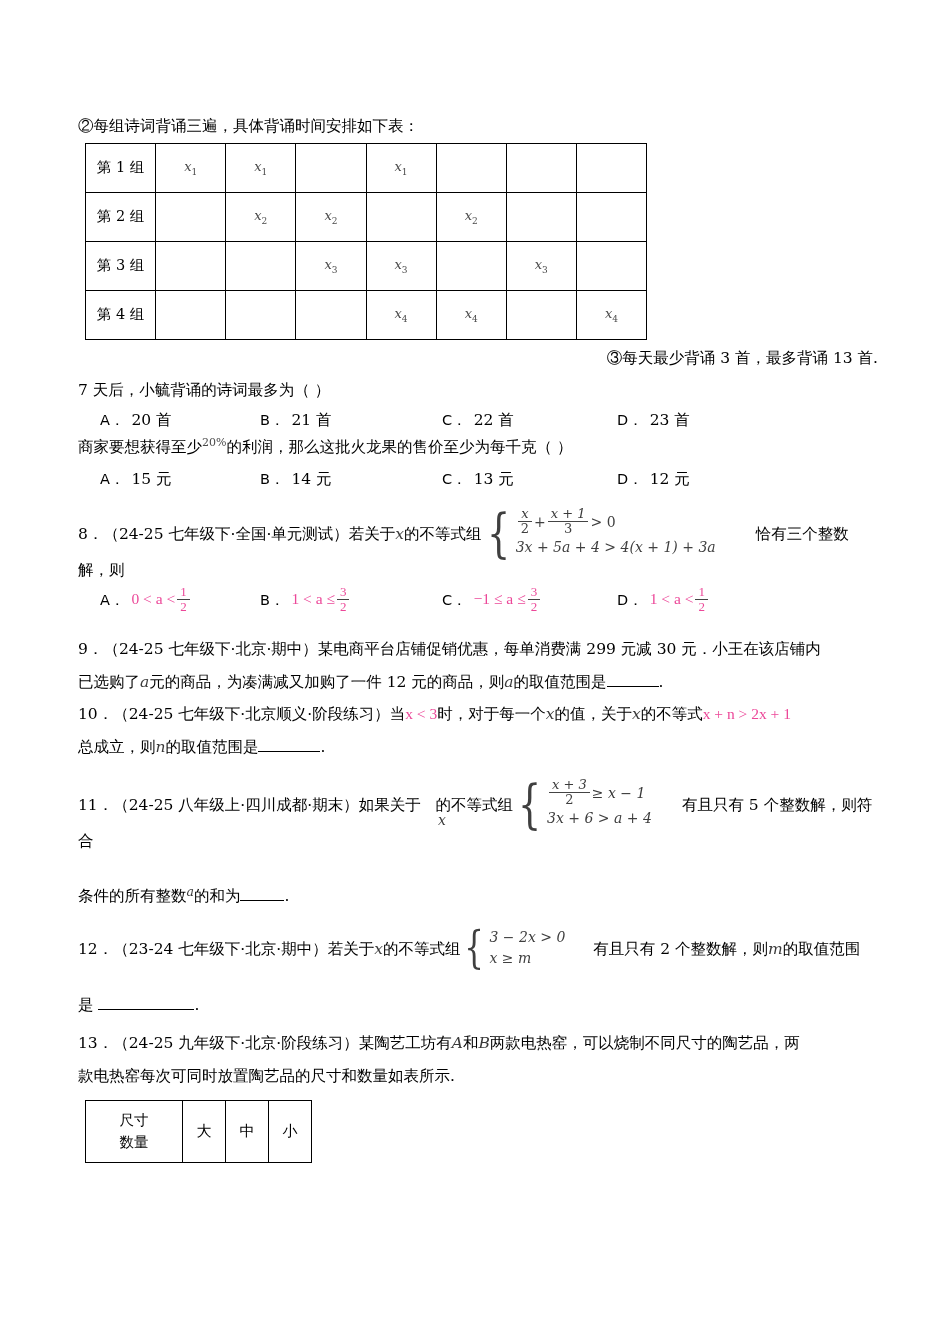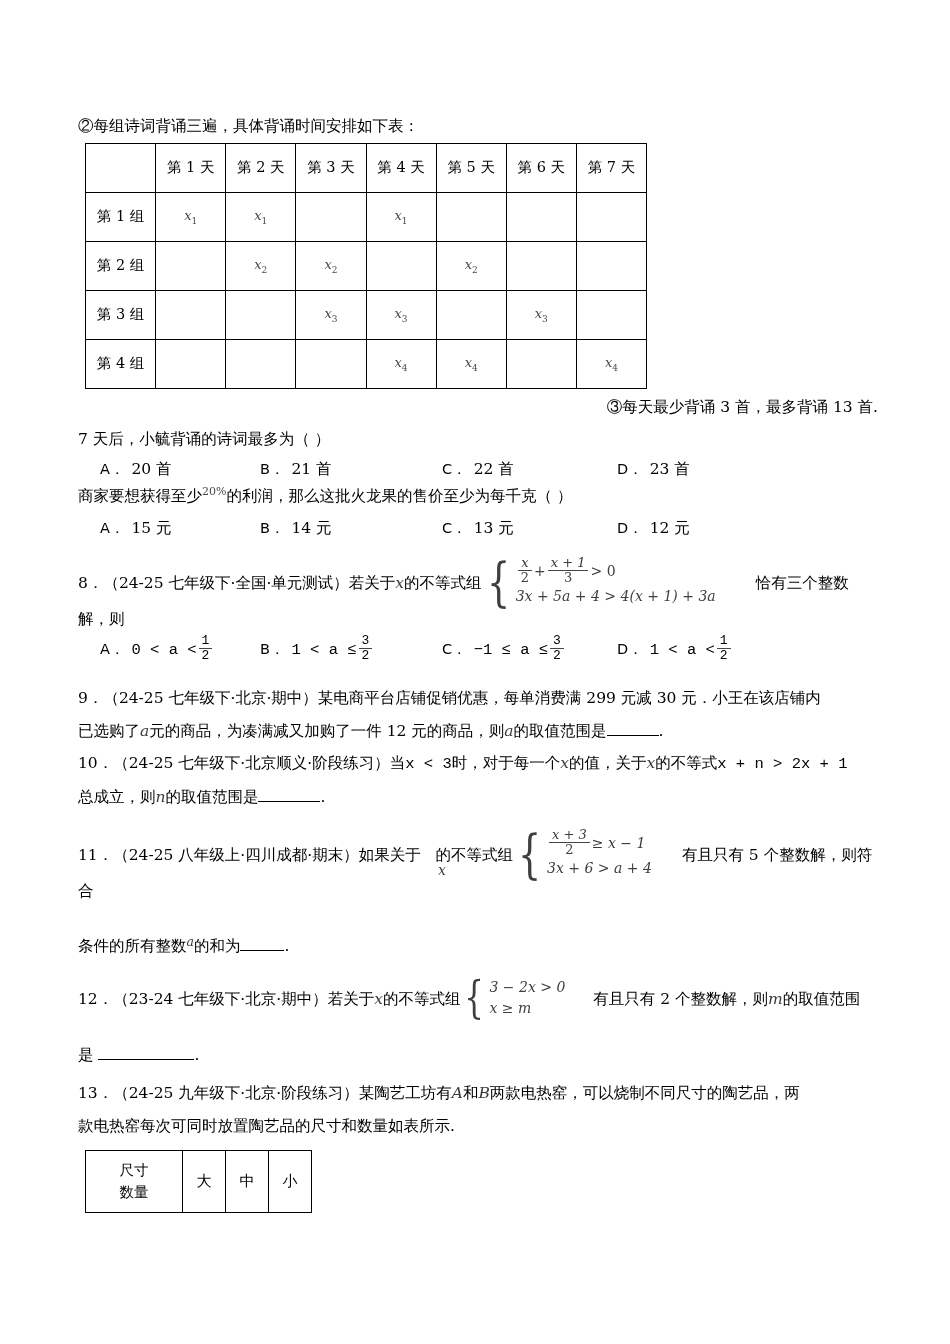--- a/index.html
+++ b/index.html
@@ -47,22 +47,22 @@
     margin: 0;
   }
 
   
   .mi {
     font-family: "DejaVu Serif", "Liberation Serif", serif;
     font-style: italic;
     color: #3a3a3a;
   }
   .math {
-    color: #000000;
-    font-family: Liberation Mono, monospace;
+    color: #ec4899;
+    font-family: Liberation Serif, serif;
   }
   .sup-pct {
     font-size: 11px;
     vertical-align: 6px;
     color: #4a4a4a;
     font-family: "DejaVu Serif", "Liberation Serif", serif;
   }
   .sup-a {
     font-size: 12.5px;
     vertical-align: 5px;
@@ -159,30 +159,20 @@
 </head>
 <body>
 
 <div class="page">
   <div class="content">
 
     <div class="line">②每组诗词背诵三遍，具体背诵时间安排如下表：</div>
 
     <table class="grid" id="schedule-table">
       <tbody>
-          <tr>
-        <td class="hdr"></td>
-        <td class="hdr">第 1 天</td>
-        <td class="hdr">第 2 天</td>
-        <td class="hdr">第 3 天</td>
-        <td class="hdr">第 4 天</td>
-        <td class="hdr">第 5 天</td>
-        <td class="hdr">第 6 天</td>
-        <td class="hdr">第 7 天</td>
-      </tr>
       <tr id="srow0">
             <td class="rowlab">第 1 组</td>
             <td class="cell"><span class="xv">x<sub>1</sub></span></td>
             <td class="cell"><span class="xv">x<sub>1</sub></span></td>
             <td class="cell"></td>
             <td class="cell"><span class="xv">x<sub>1</sub></span></td>
             <td class="cell"></td>
             <td class="cell"></td>
             <td class="cell"></td>
           </tr>

